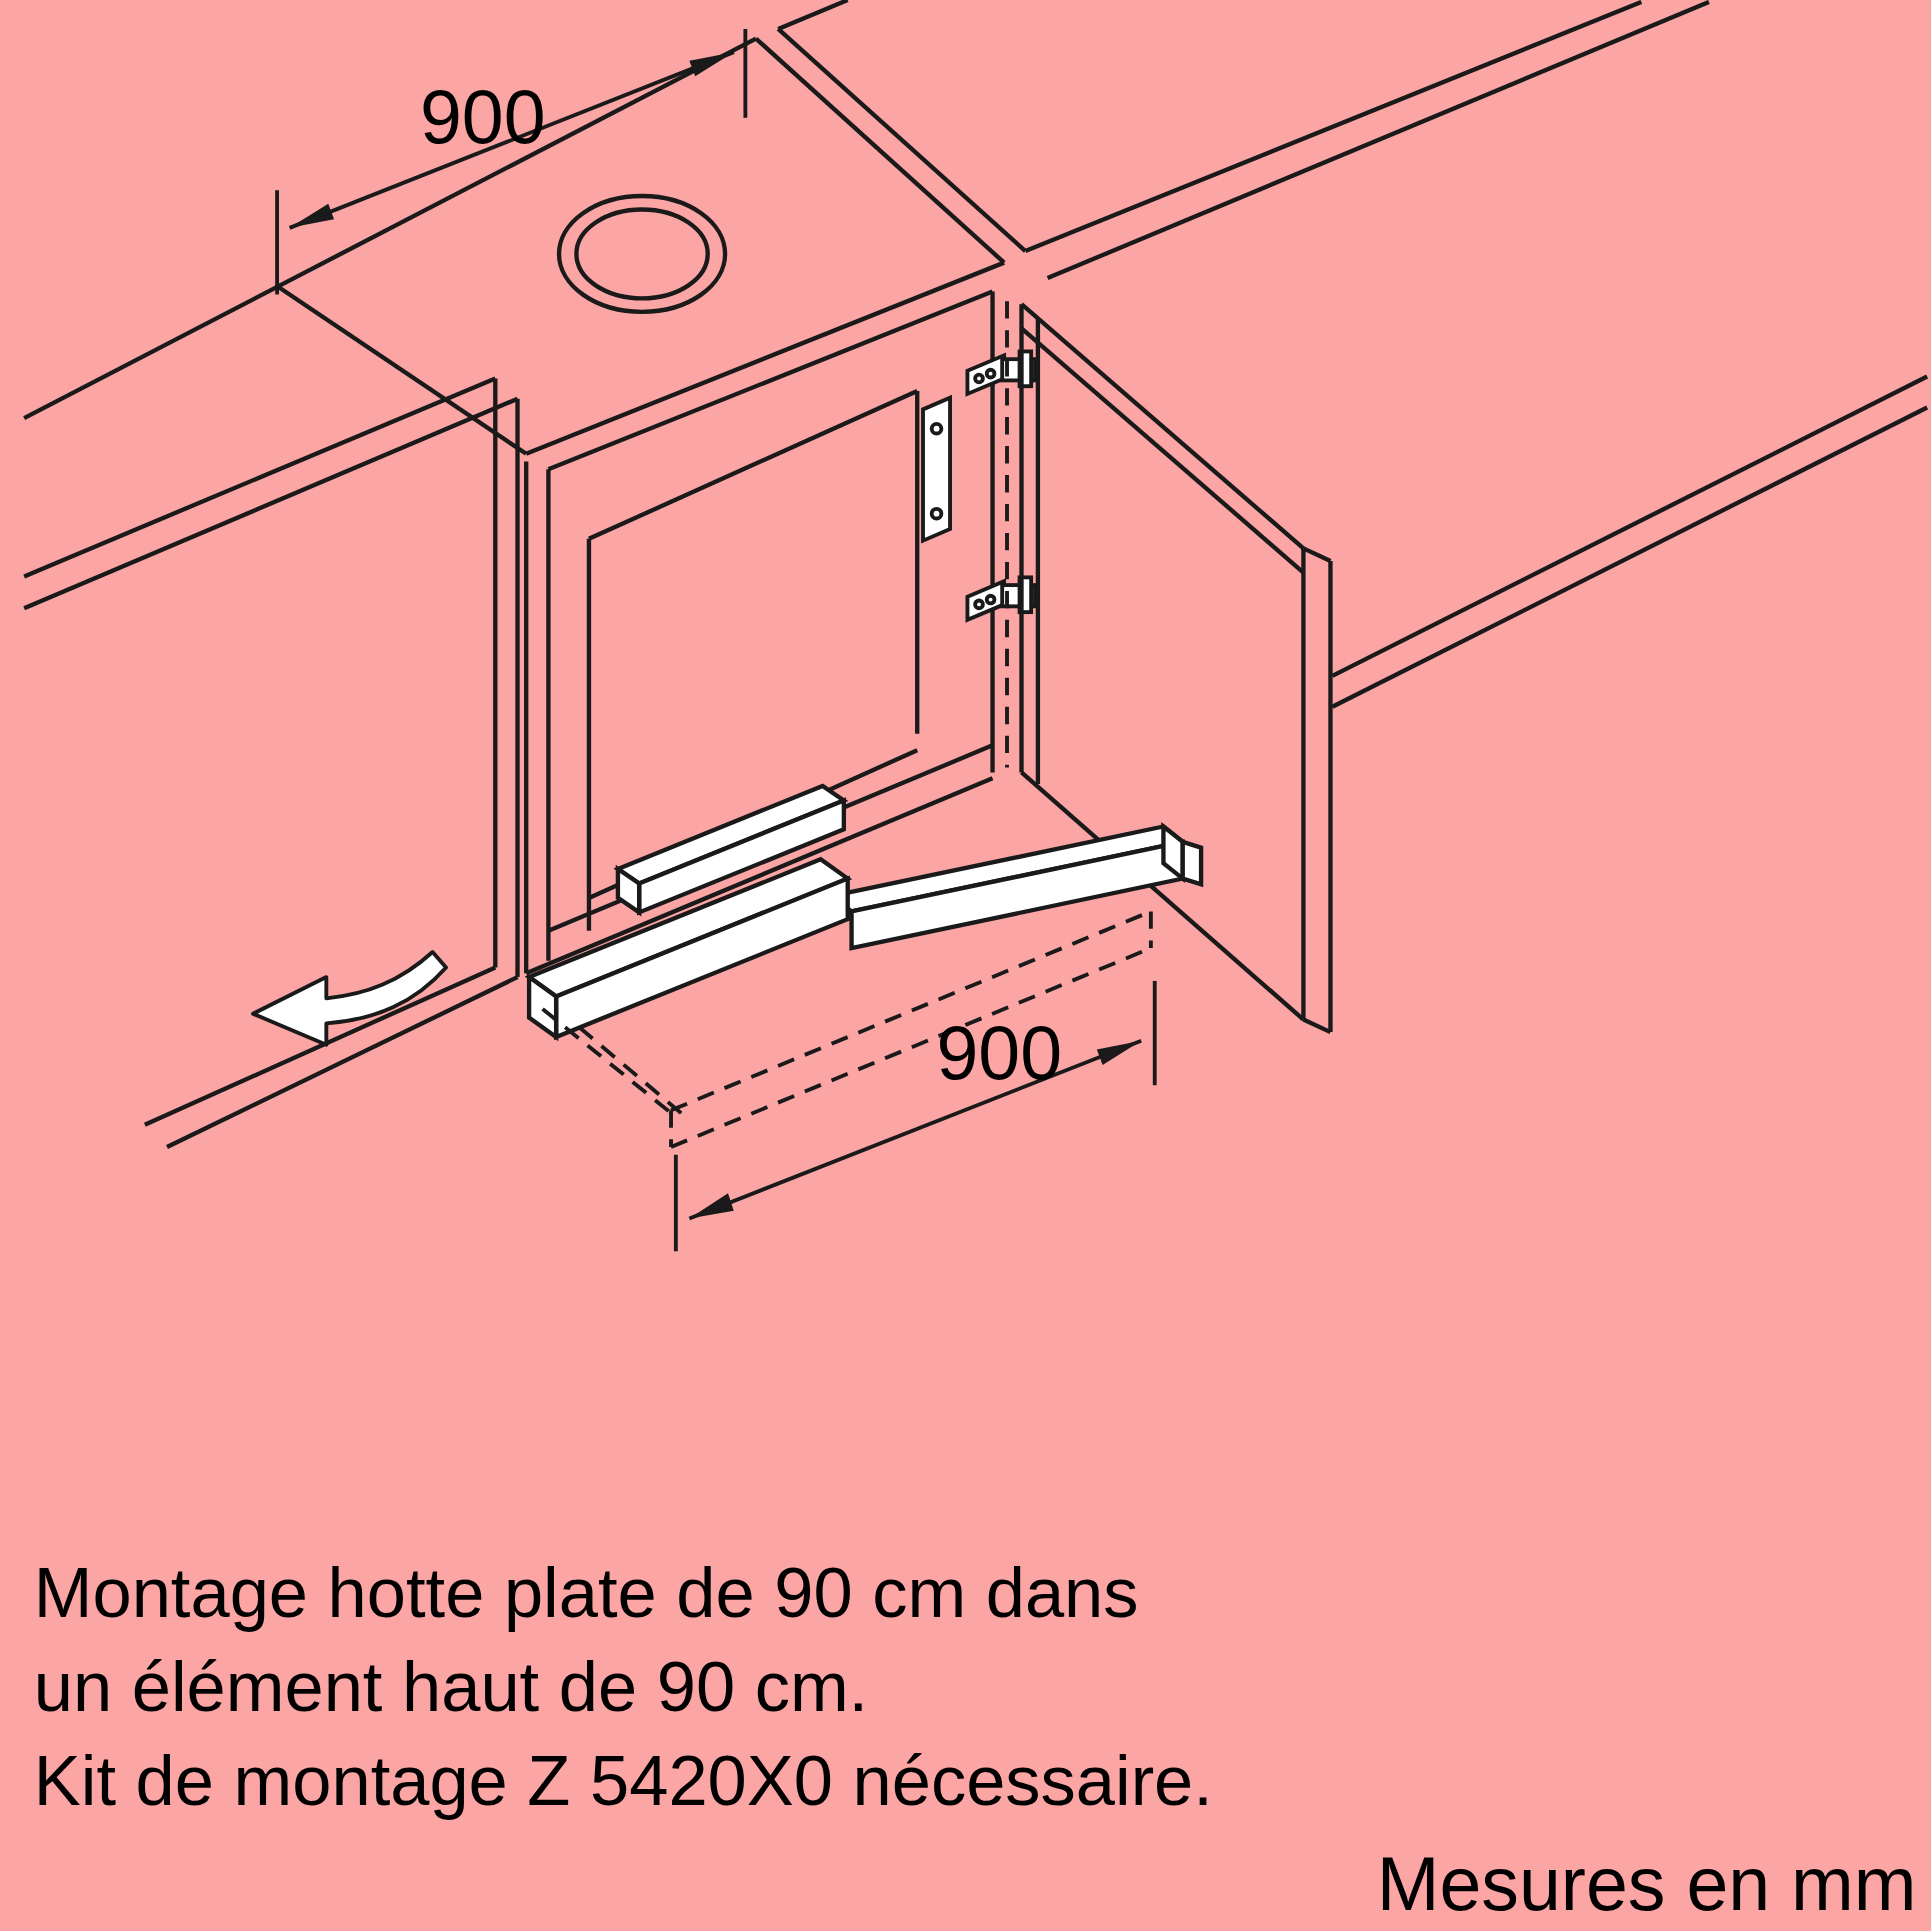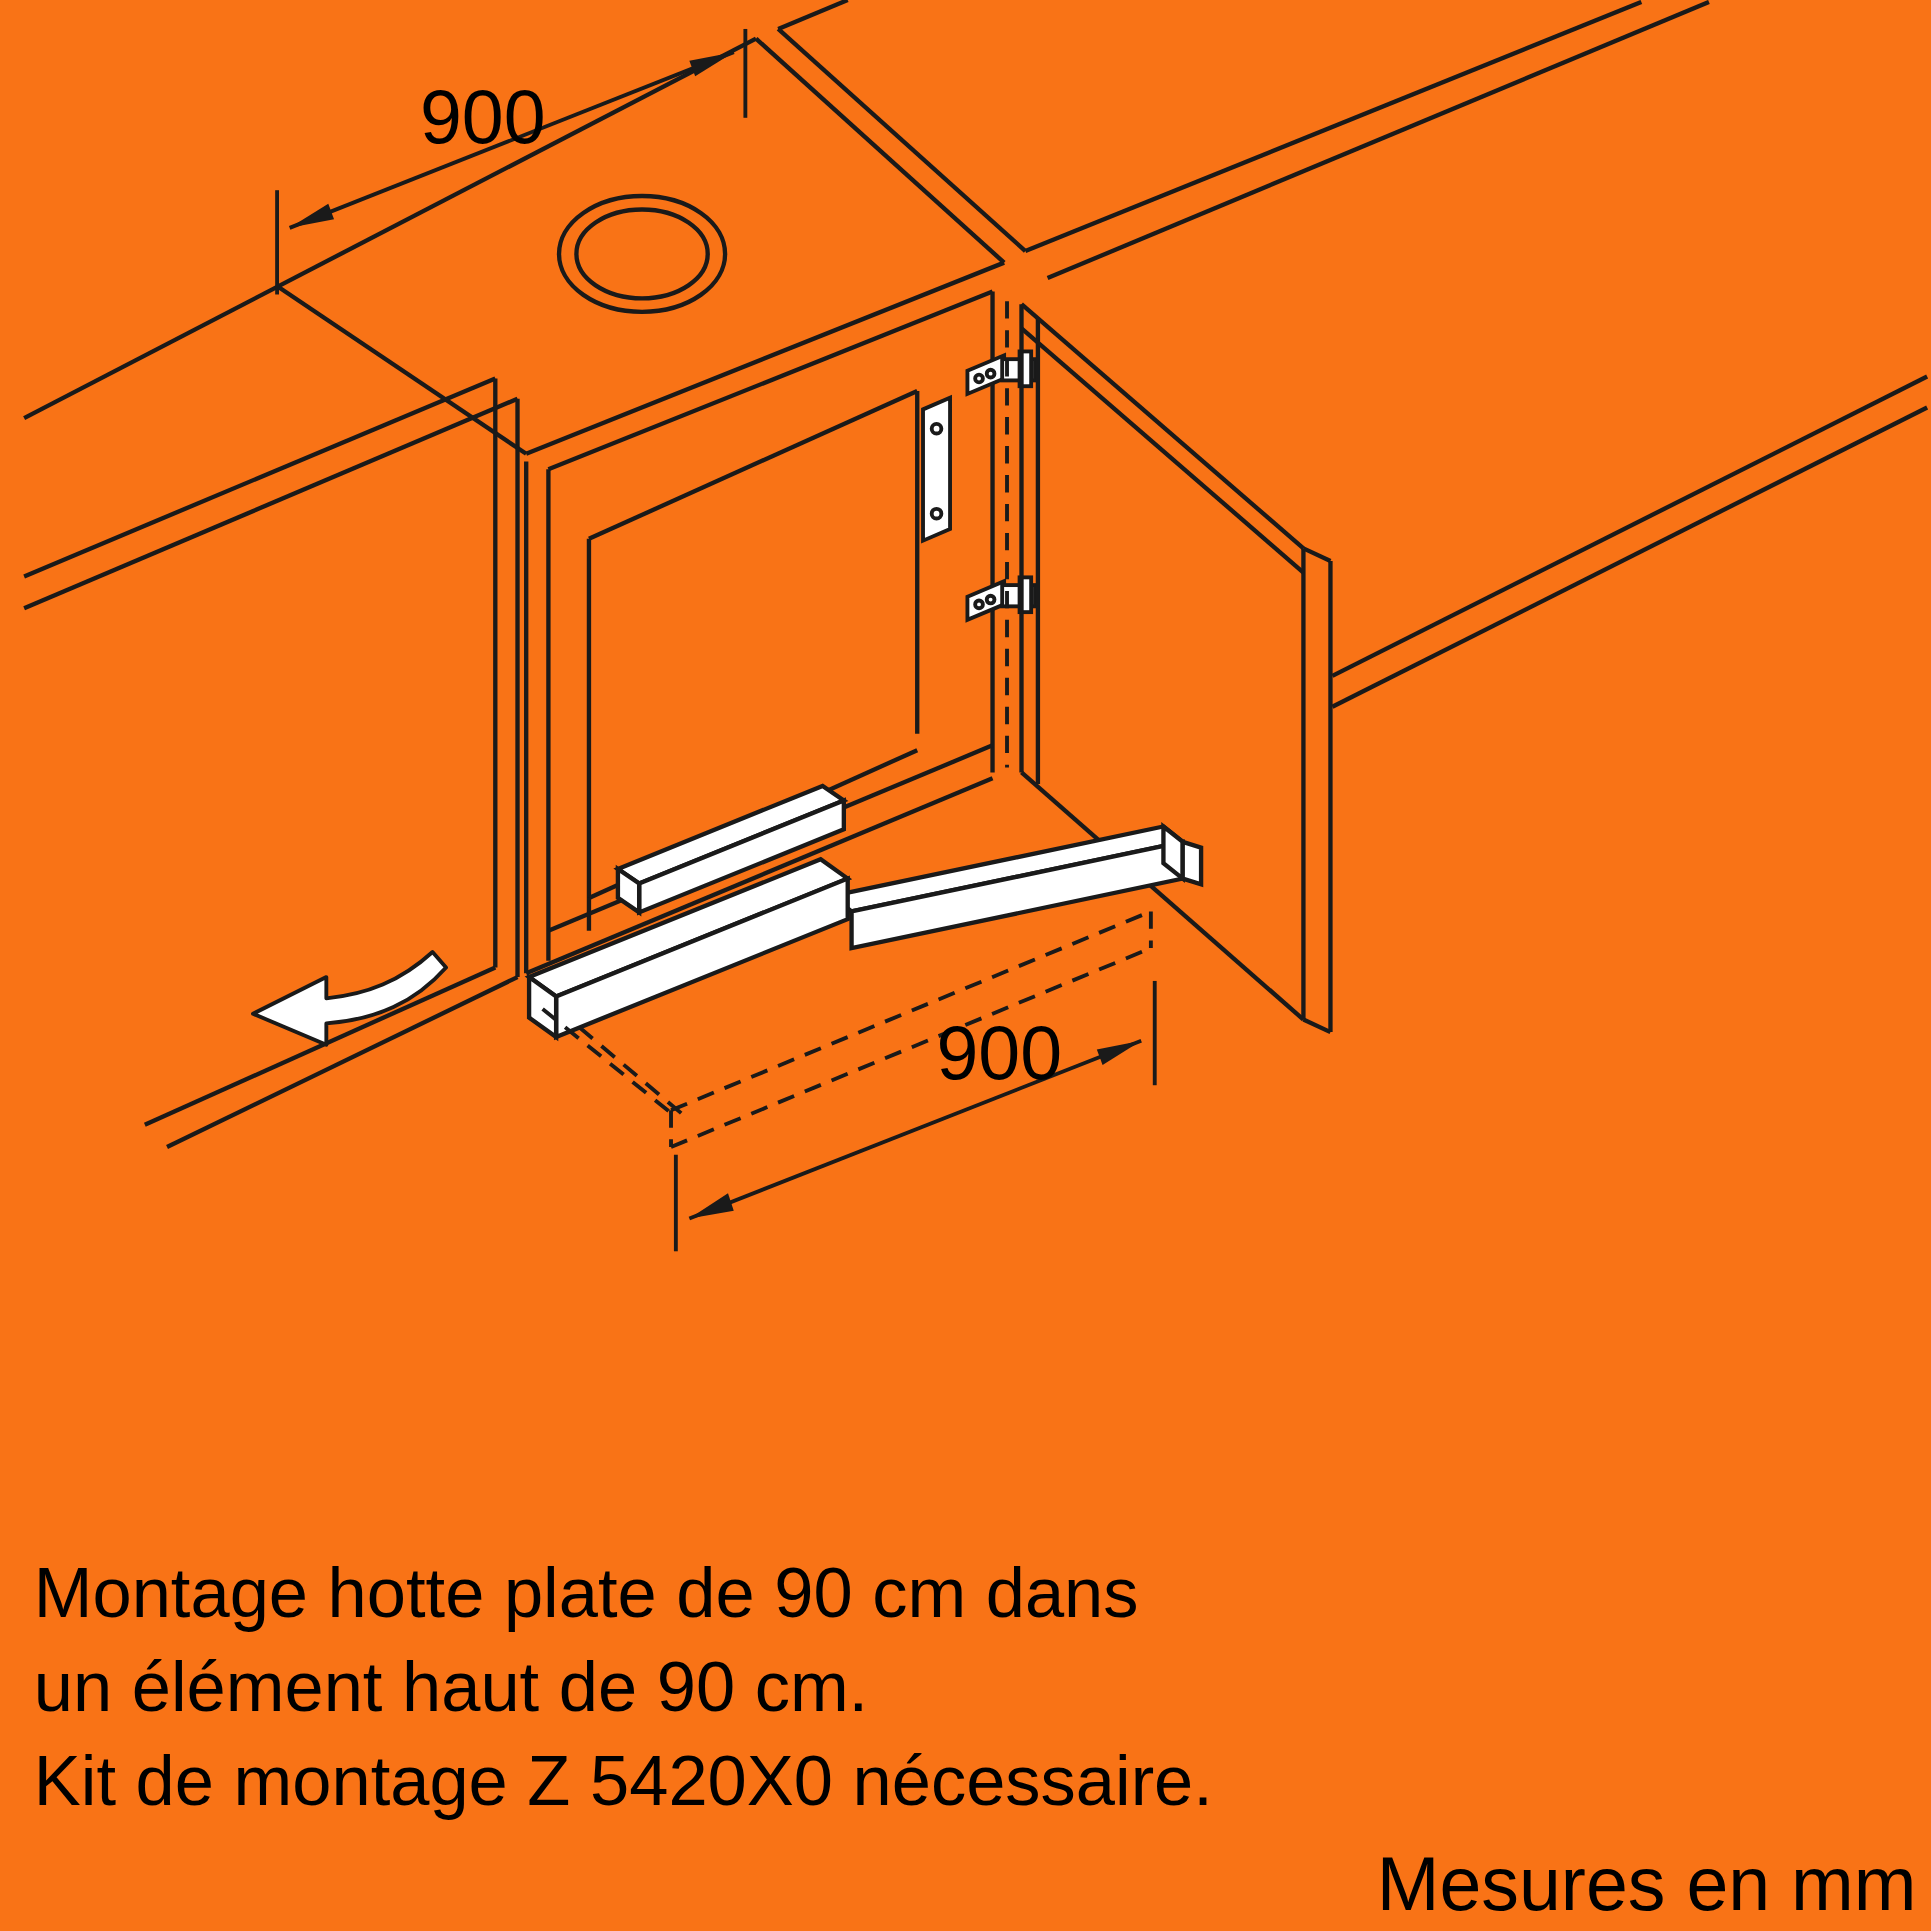--- a/index.html
+++ b/index.html
@@ -1,16 +1,16 @@
 <!DOCTYPE html>
 <html><head>
 <meta charset="utf-8">
 <style>
   html,body{margin:0;padding:0;background:#fff;}
-  .page{position:relative;width:1931px;height:1931px;background:#f97316;overflow:hidden;
+  .page{position:relative;width:1931px;height:1931px;background:#fca5a5;overflow:hidden;
         font-family:"Liberation Sans", sans-serif;}
   svg{display:block;}
   text{fill:#000;stroke:none;font-family:"Liberation Sans", sans-serif;}
   .dimlabel{font-size:78px;}
   .caption{font-size:73px;}
   .units{font-size:78px;}
 </style>
 </head>
 <body>
 

